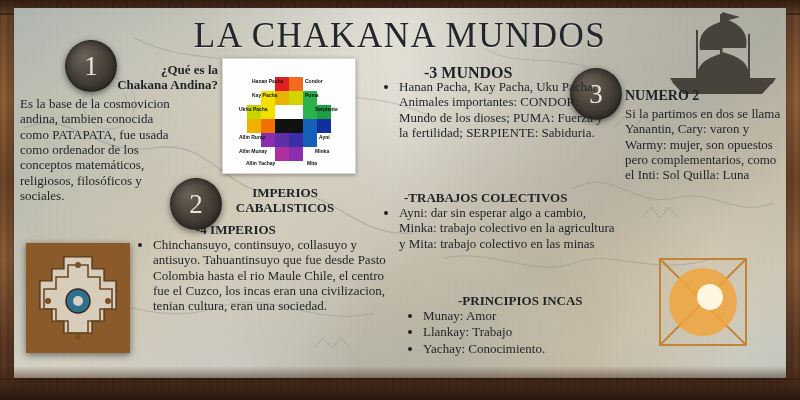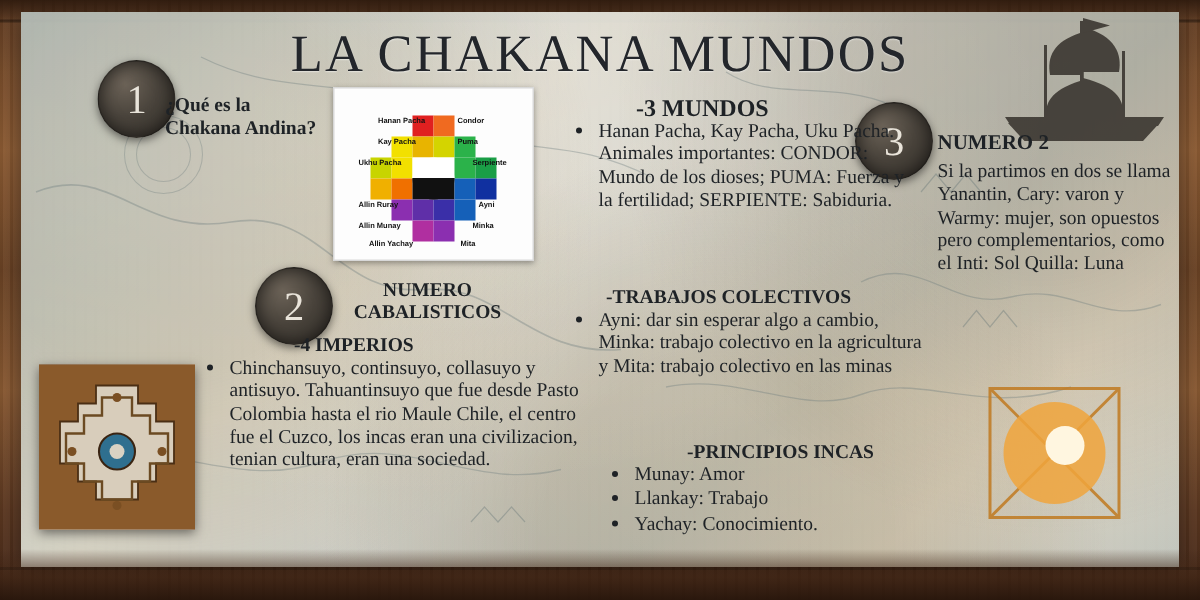--- a/index.html
+++ b/index.html
@@ -179,21 +179,22 @@
   </div>
 
   <div class="numcircle" style="left:170px; top:178px; width:52px; height:52px; font-size:27px;">
     <span>2</span>
   </div>
 
   <div class="numcircle" style="left:570px; top:68px; width:52px; height:52px; font-size:27px;">
     <span>3</span>
   </div>
 
-  <div class="txt heading" style="left:110px; top:62px; width:108px; font-size:13px; text-align:left;">¿Qué es la Chakana Andina?</div>
+  <div class="txt heading" style="left:110px; top:62px; width:108px; font-size:13px; text-align:right;">¿Qué es la Chakana Andina?</div>
+  <div class="txt" style="left:20px; top:96px; width:165px; font-size:13px;">Es la base de la cosmovicion andina, tambien conocida como PATAPATA, fue usada como ordenador de los conceptos matemáticos, religiosos, filosóficos y sociales.</div>
 
   <div class="chakana-chart">
 
     <div class="cc-cell" style="left:52px; top:18px; width:14px; height:14px; background:#e02020"></div>
     <div class="cc-cell" style="left:66px; top:18px; width:14px; height:14px; background:#f06a20"></div>
     <div class="cc-cell" style="left:38px; top:32px; width:14px; height:14px; background:#f2e000"></div>
     <div class="cc-cell" style="left:52px; top:32px; width:14px; height:14px; background:#e8b400"></div>
     <div class="cc-cell" style="left:66px; top:32px; width:14px; height:14px; background:#d4d400"></div>
     <div class="cc-cell" style="left:80px; top:32px; width:14px; height:14px; background:#2bb24a"></div>
     <div class="cc-cell" style="left:24px; top:46px; width:14px; height:14px; background:#c8d400"></div>
@@ -223,21 +224,21 @@
     <span class="cc-label" style="left:16px; top:89px;">Allin Munay</span>
     <span class="cc-label" style="left:23px; top:101px;">Allin Yachay</span>
     <span class="cc-label" style="left:82px; top:19px;">Condor</span>
     <span class="cc-label" style="left:82px; top:33px;">Puma</span>
     <span class="cc-label" style="left:92px; top:47px;">Serpiente</span>
     <span class="cc-label" style="left:96px; top:75px;">Ayni</span>
     <span class="cc-label" style="left:92px; top:89px;">Minka</span>
     <span class="cc-label" style="left:84px; top:101px;">Mita</span>
   </div>
 
-  <div class="txt heading" style="left:210px; top:185px; width:150px; font-size:13px; text-align:center;">NUMERO CABALISTICOS</div>
+  <div class="txt heading" style="left:210px; top:185px; width:150px; font-size:13px; text-align:center;">IMPERIOS CABALISTICOS</div>
   <div class="txt heading" style="left:196px; top:222px; width:130px; font-size:13px;">-4 IMPERIOS</div>
   <div class="txt" style="left:138px; top:237px; width:262px; font-size:13px;">
     <ul class="bul">
       <li>Chinchansuyo, continsuyo, collasuyo y antisuyo. Tahuantinsuyo que fue desde Pasto Colombia hasta el rio Maule Chile, el centro fue el Cuzco, los incas eran una civilizacion, tenian cultura, eran una sociedad.</li>
     </ul>
   </div>
 
   <div class="txt heading" style="left:424px; top:64px; width:120px; font-size:16px;">-3 MUNDOS</div>
   <div class="txt" style="left:384px; top:79px; width:224px; font-size:13px;">
     <ul class="bul">

